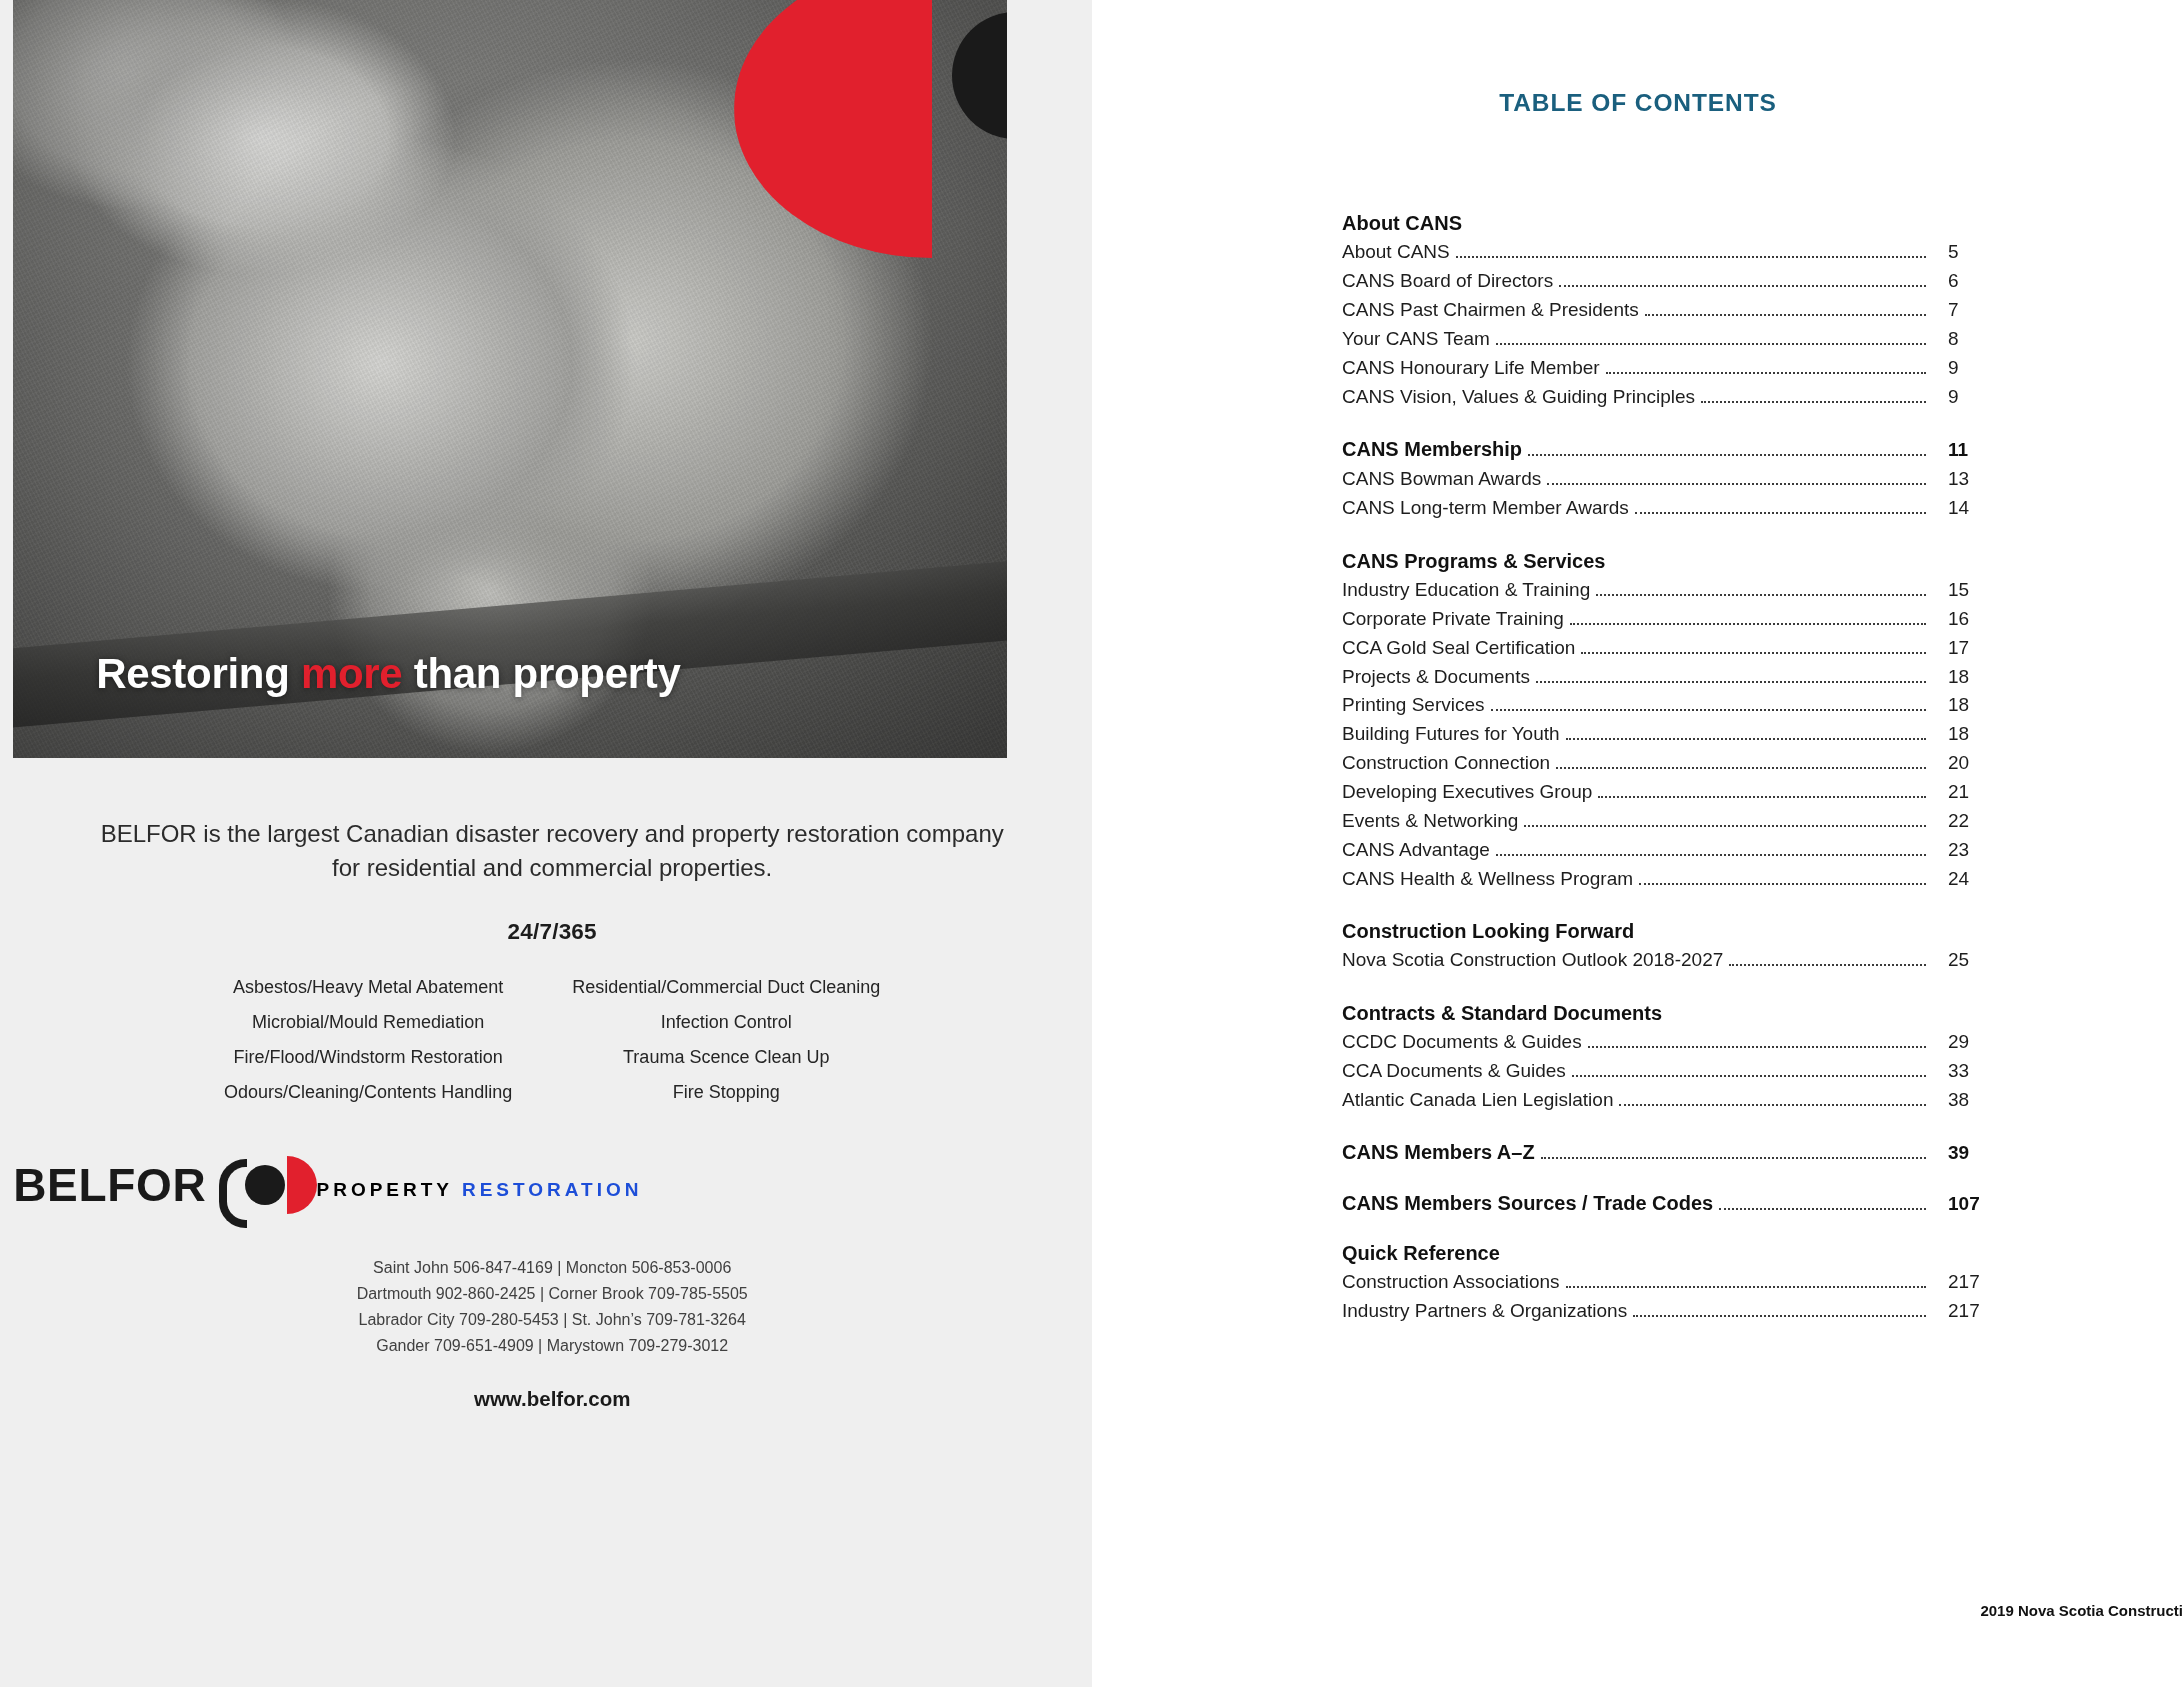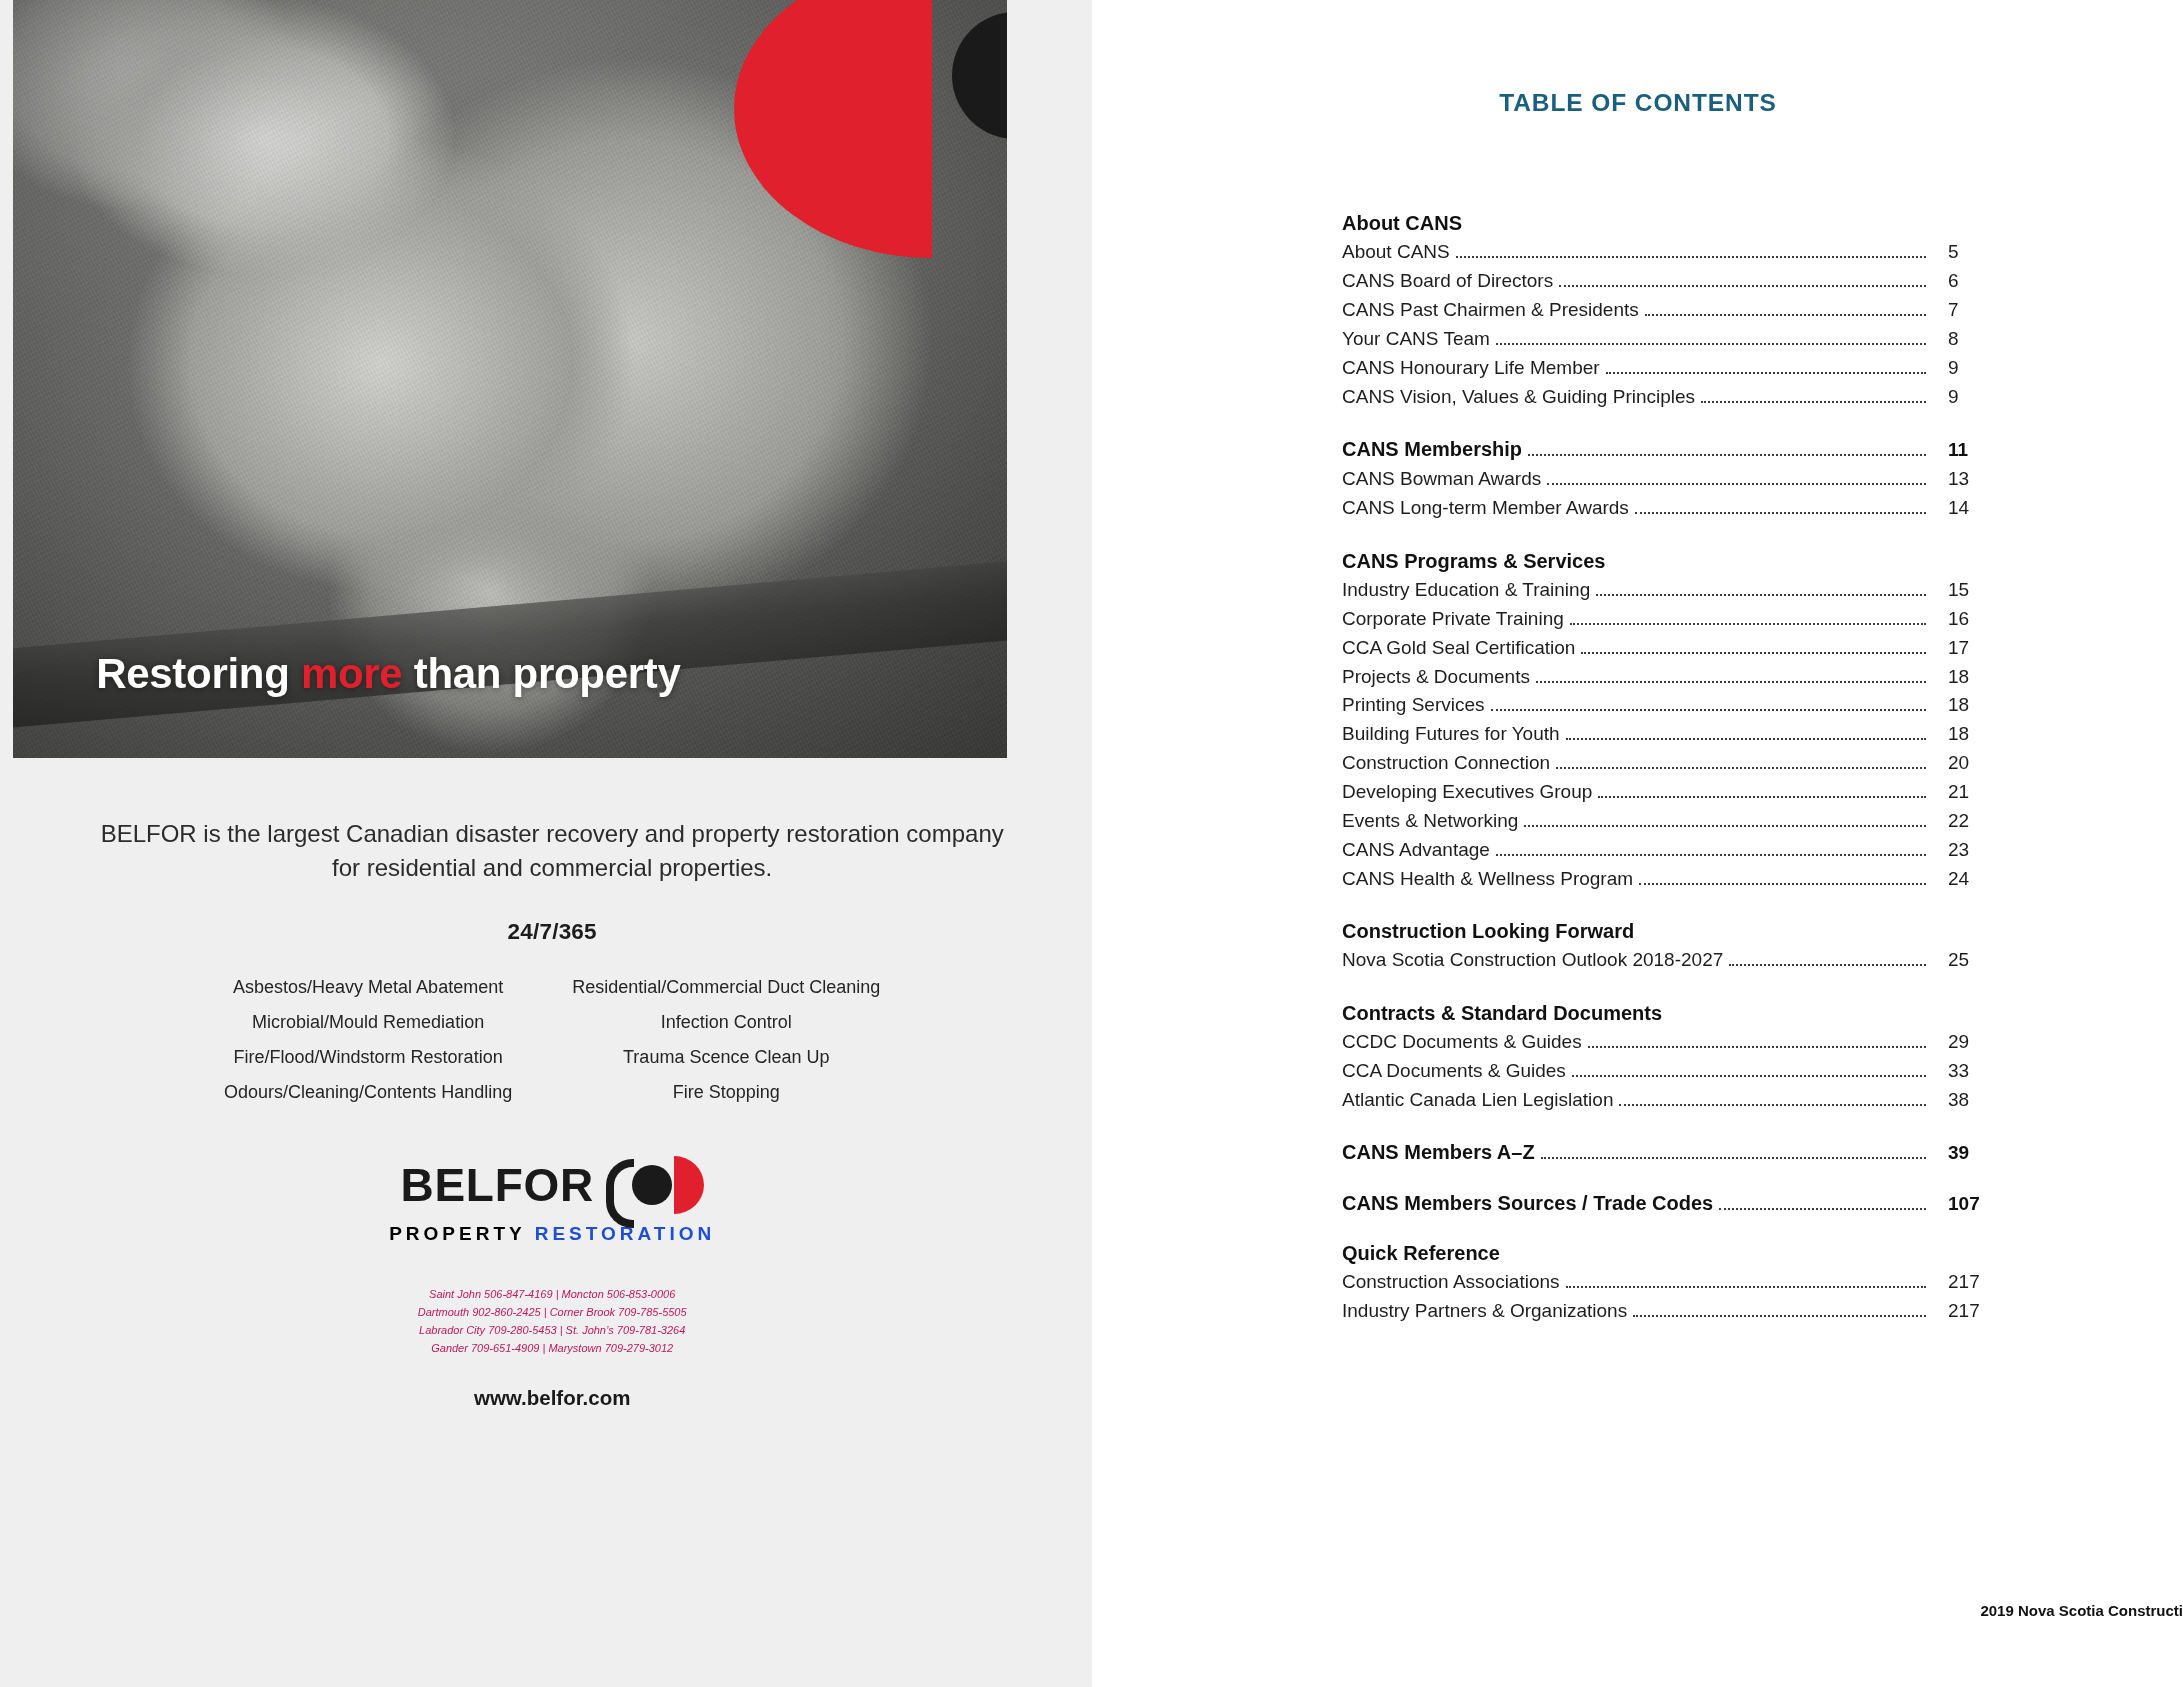--- a/index.html
+++ b/index.html
@@ -158,21 +158,20 @@
   .service-col div {
     font-size: 18px;
     color: #252525;
     white-space: nowrap;
   }
 
   
   .belfor-logo {
     margin-top: 53px;
     display: flex;
-    flex-direction: column;
     align-items: center;
   }
   .belfor-row {
     display: flex;
     align-items: center;
     gap: 12px;
   }
   .belfor-word {
     font-size: 46px;
     font-weight: 700;
@@ -218,24 +217,23 @@
     margin-top: 9.3px;
     font-size: 19px;
     font-weight: 700;
     letter-spacing: 4px;
   }
   .belfor-sub .sub-dark { color: #000000; }
   .belfor-sub .sub-red { color: #1d4ed8; }
 
   .belfor-contacts {
     margin-top: 41px;
-    font-size: 11px;
+    font-size: 16px;
     line-height: 1.62;
-    color: #be185d;
-    font-style: italic;
+    color: #404040;
   }
   .belfor-web {
     margin-top: 28px;
     font-size: 20.5px;
     font-weight: 700;
     color: #1a1a1a;
   }
 
   
   .right-page {

